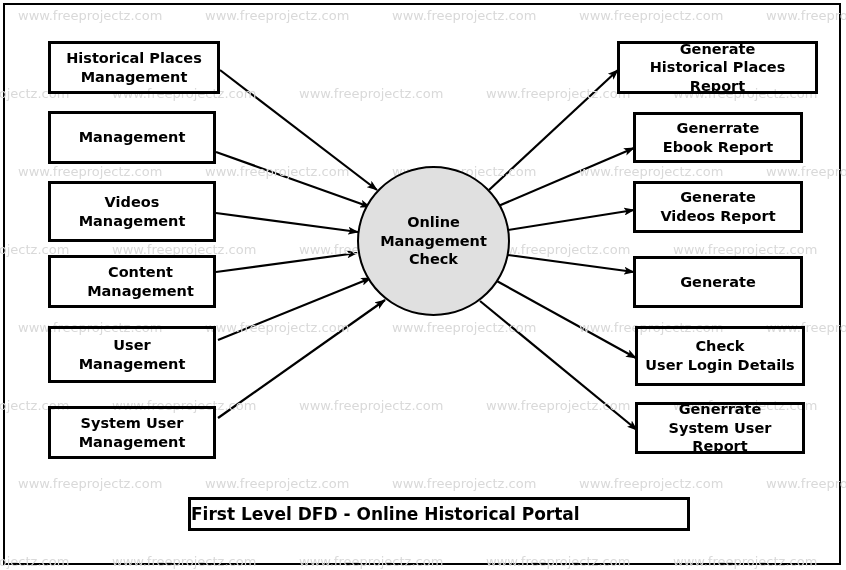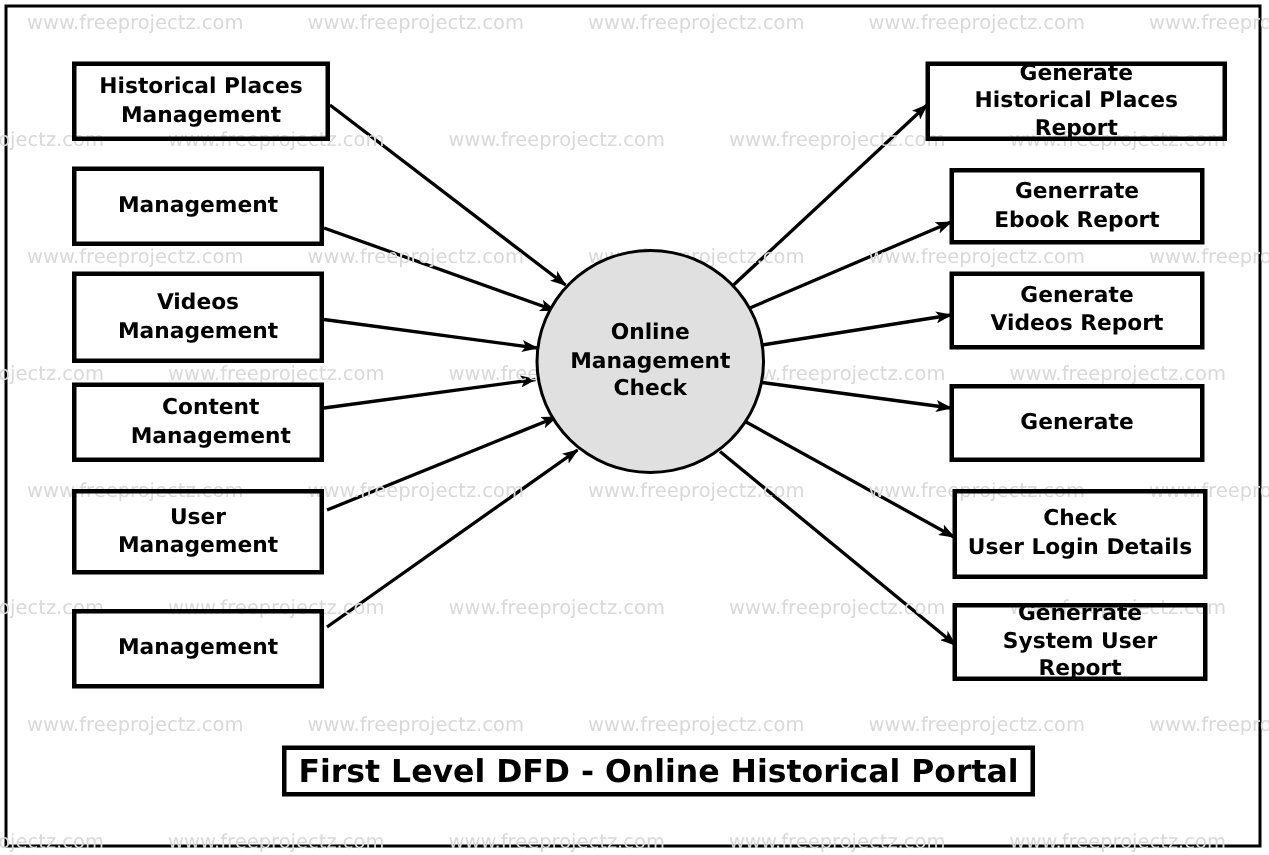--- a/index.html
+++ b/index.html
@@ -90,23 +90,22 @@
   #caption {
     position: absolute;
     left: 188px;
     top: 497px;
     width: 502px;
     height: 34px;
     border: 3px solid #000000;
     box-sizing: border-box;
     display: flex;
     align-items: center;
-    justify-content: center;
     font-weight: bold;
-    font-size: 21px;
+    font-size: 17px;
     color: #000000;
     z-index: 6;
   }
 </style>
 </head>
 <body>
 
 <div id="canvas">
 
   <div id="frame"></div>
@@ -163,20 +162,21 @@
 
   <div class="entity" style="left:48px;  top:326px; width:168px; height:57px;">
     <div>
       <span>User</span>
       <span>Management</span>
     </div>
   </div>
 
   <div class="entity" style="left:48px;  top:406px; width:168px; height:53px;">
     <div>
+      <span>System User</span>
       <span>Management</span>
     </div>
   </div>
 
   <div id="process">
     <div>
       <span>Online</span>
       <span>Management</span>
       <span>Check</span>
     </div>

